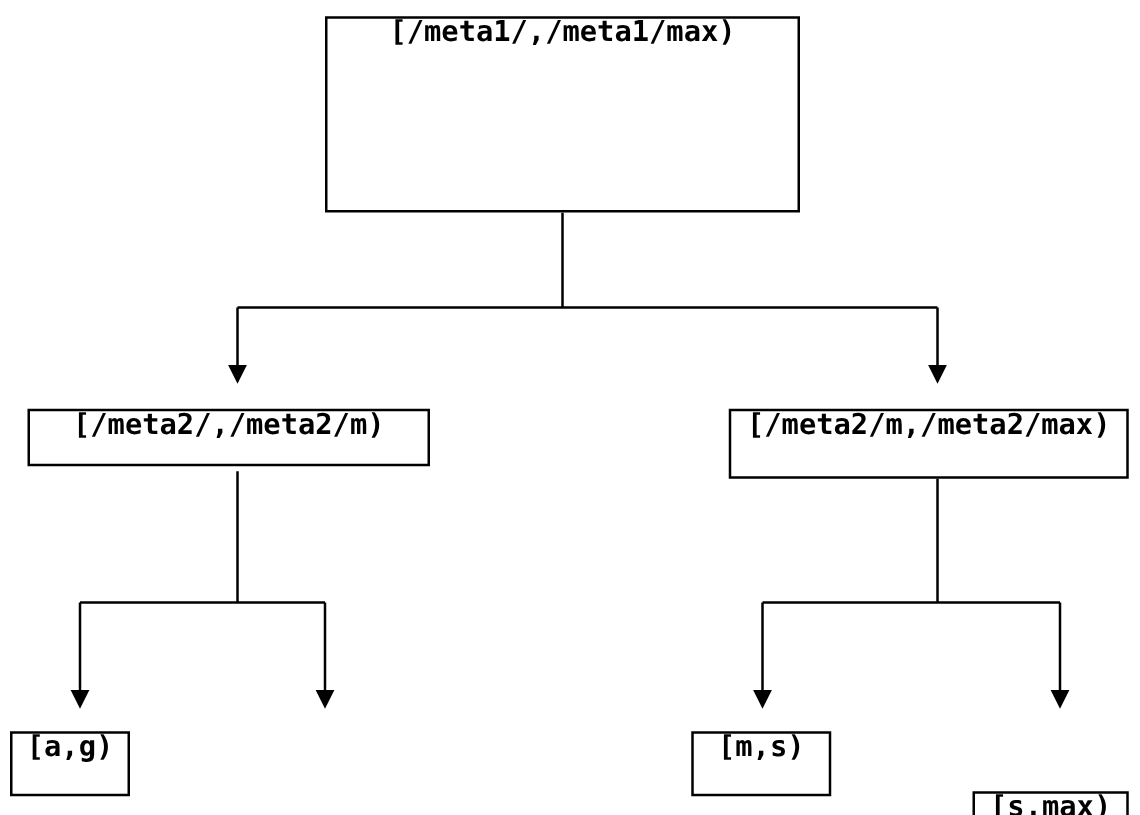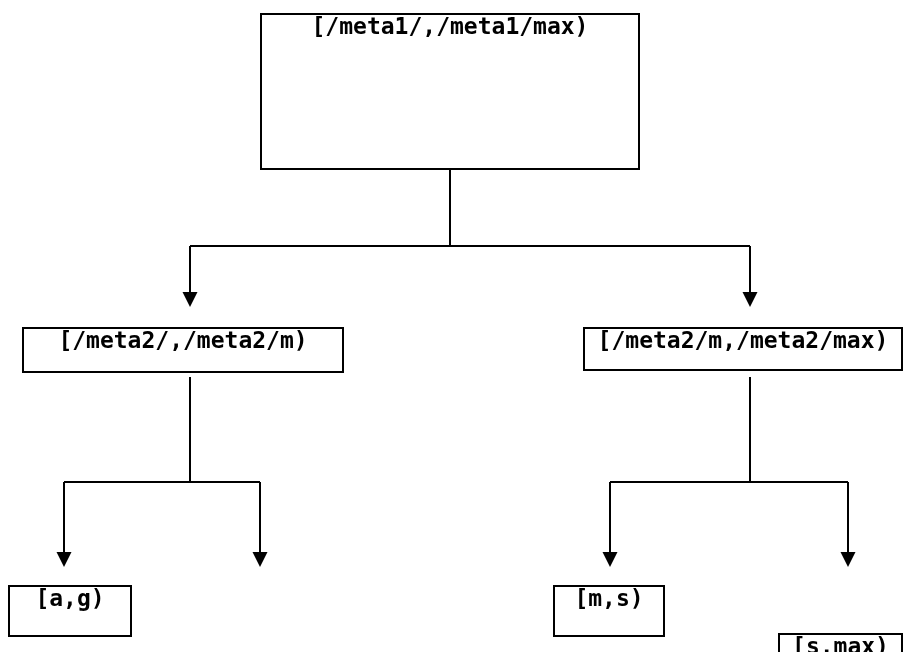--- a/index.html
+++ b/index.html
@@ -33,22 +33,22 @@
     display: flex;
     align-items: flex-start;
     justify-content: center;
     font-size: 23px;
     font-weight: bold;
     white-space: nowrap;
     line-height: 1;
   }
   .node-root   { left: 260px; top: 13px;  width: 380px; height: 157px; }
   .node-l2a    { left: 22px;  top: 327px; width: 322px; height: 46px;  }
-  .node-l2b    { left: 583px; top: 327px; width: 320px; height: 44px;  }
-  .leaf-ag     { left: 8px;   top: 585px; width: 124px; height: 52px;  }
+  .node-l2b    { left: 583px; top: 327px; width: 320px; height: 56px;  }
+  .leaf-ag     { left: 8px;   top: 585px; width: 96px; height: 52px;  }
   .leaf-gm     { left: 203px; top: 585px; width: 100px; height: 52px;  }
   .leaf-ms     { left: 553px; top: 585px; width: 112px; height: 52px;  }
   .leaf-smax   { left: 778px; top: 585px; width: 125px; height: 52px; margin-top: 48px;  }
 </style>
 </head>
 <body>
 
 <div class="canvas">
 
   <svg class="edges" viewBox="0 0 912 652" aria-hidden="true">

